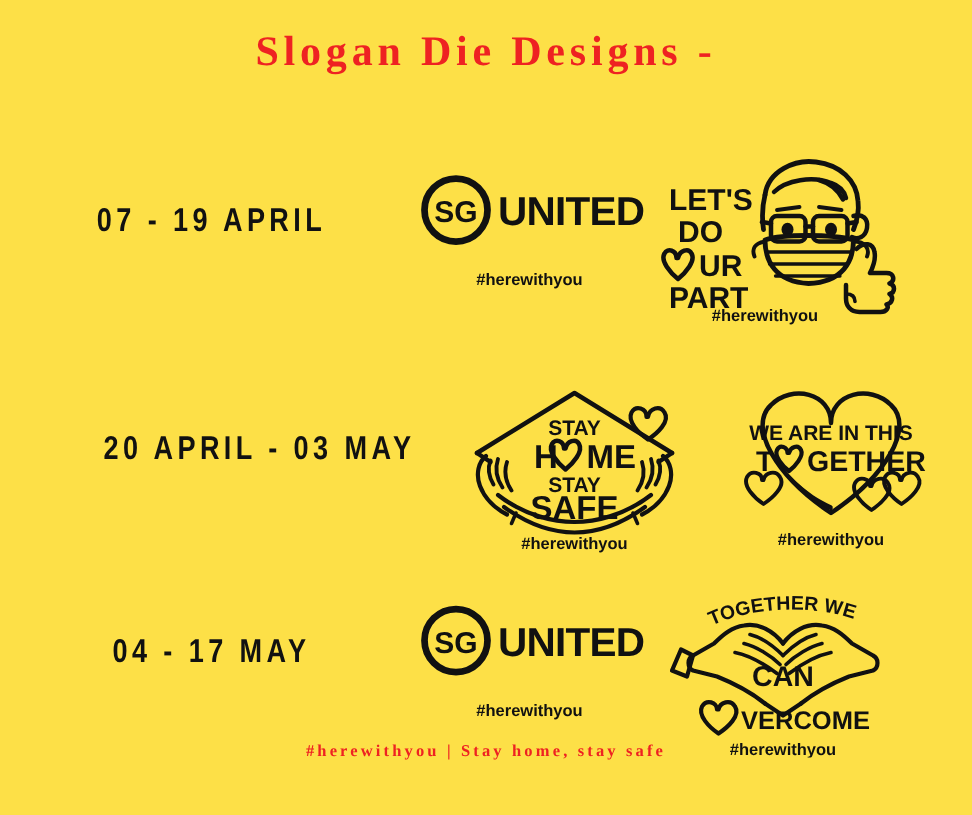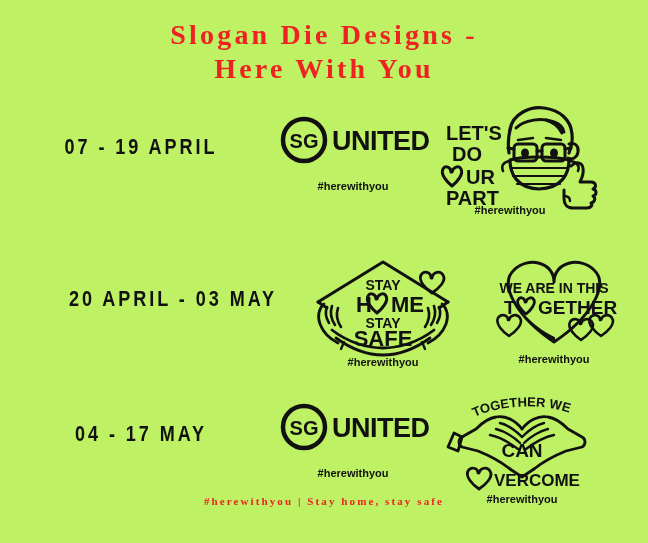--- a/index.html
+++ b/index.html
@@ -4,21 +4,21 @@
 <style>
   html, body {
     margin: 0;
     padding: 0;
     background: #ffffff;
   }
   #page {
     position: relative;
     width: 648px;
     height: 543px;
-    background: #bef264;
+    background: #fde047;
     overflow: hidden;
     font-family: "Liberation Sans", sans-serif;
   }
 
   
   .title-block {
     position: absolute;
     top: 18px;
     left: 0;
     width: 648px;
@@ -110,21 +110,20 @@
     font-size: 11px;
   }
 </style>
 </head>
 <body>
 
 <div id="page">
 
   <div class="title-block">
     <div class="title-line">Slogan Die Designs -</div>
-    <div class="title-line">Here With You</div>
   </div>
 
   <div class="row" id="row-1">
     <div class="date-label">07 - 19 APRIL</div>
 
     <div class="design col-a">
       <svg viewBox="0 0 170 120" xmlns="http://www.w3.org/2000/svg">
         <g>
           <circle class="art-stroke" cx="36" cy="42" r="21" stroke-width="4.5"></circle>
           <text class="art-text" x="36" y="50" text-anchor="middle" font-size="20">SG</text>

